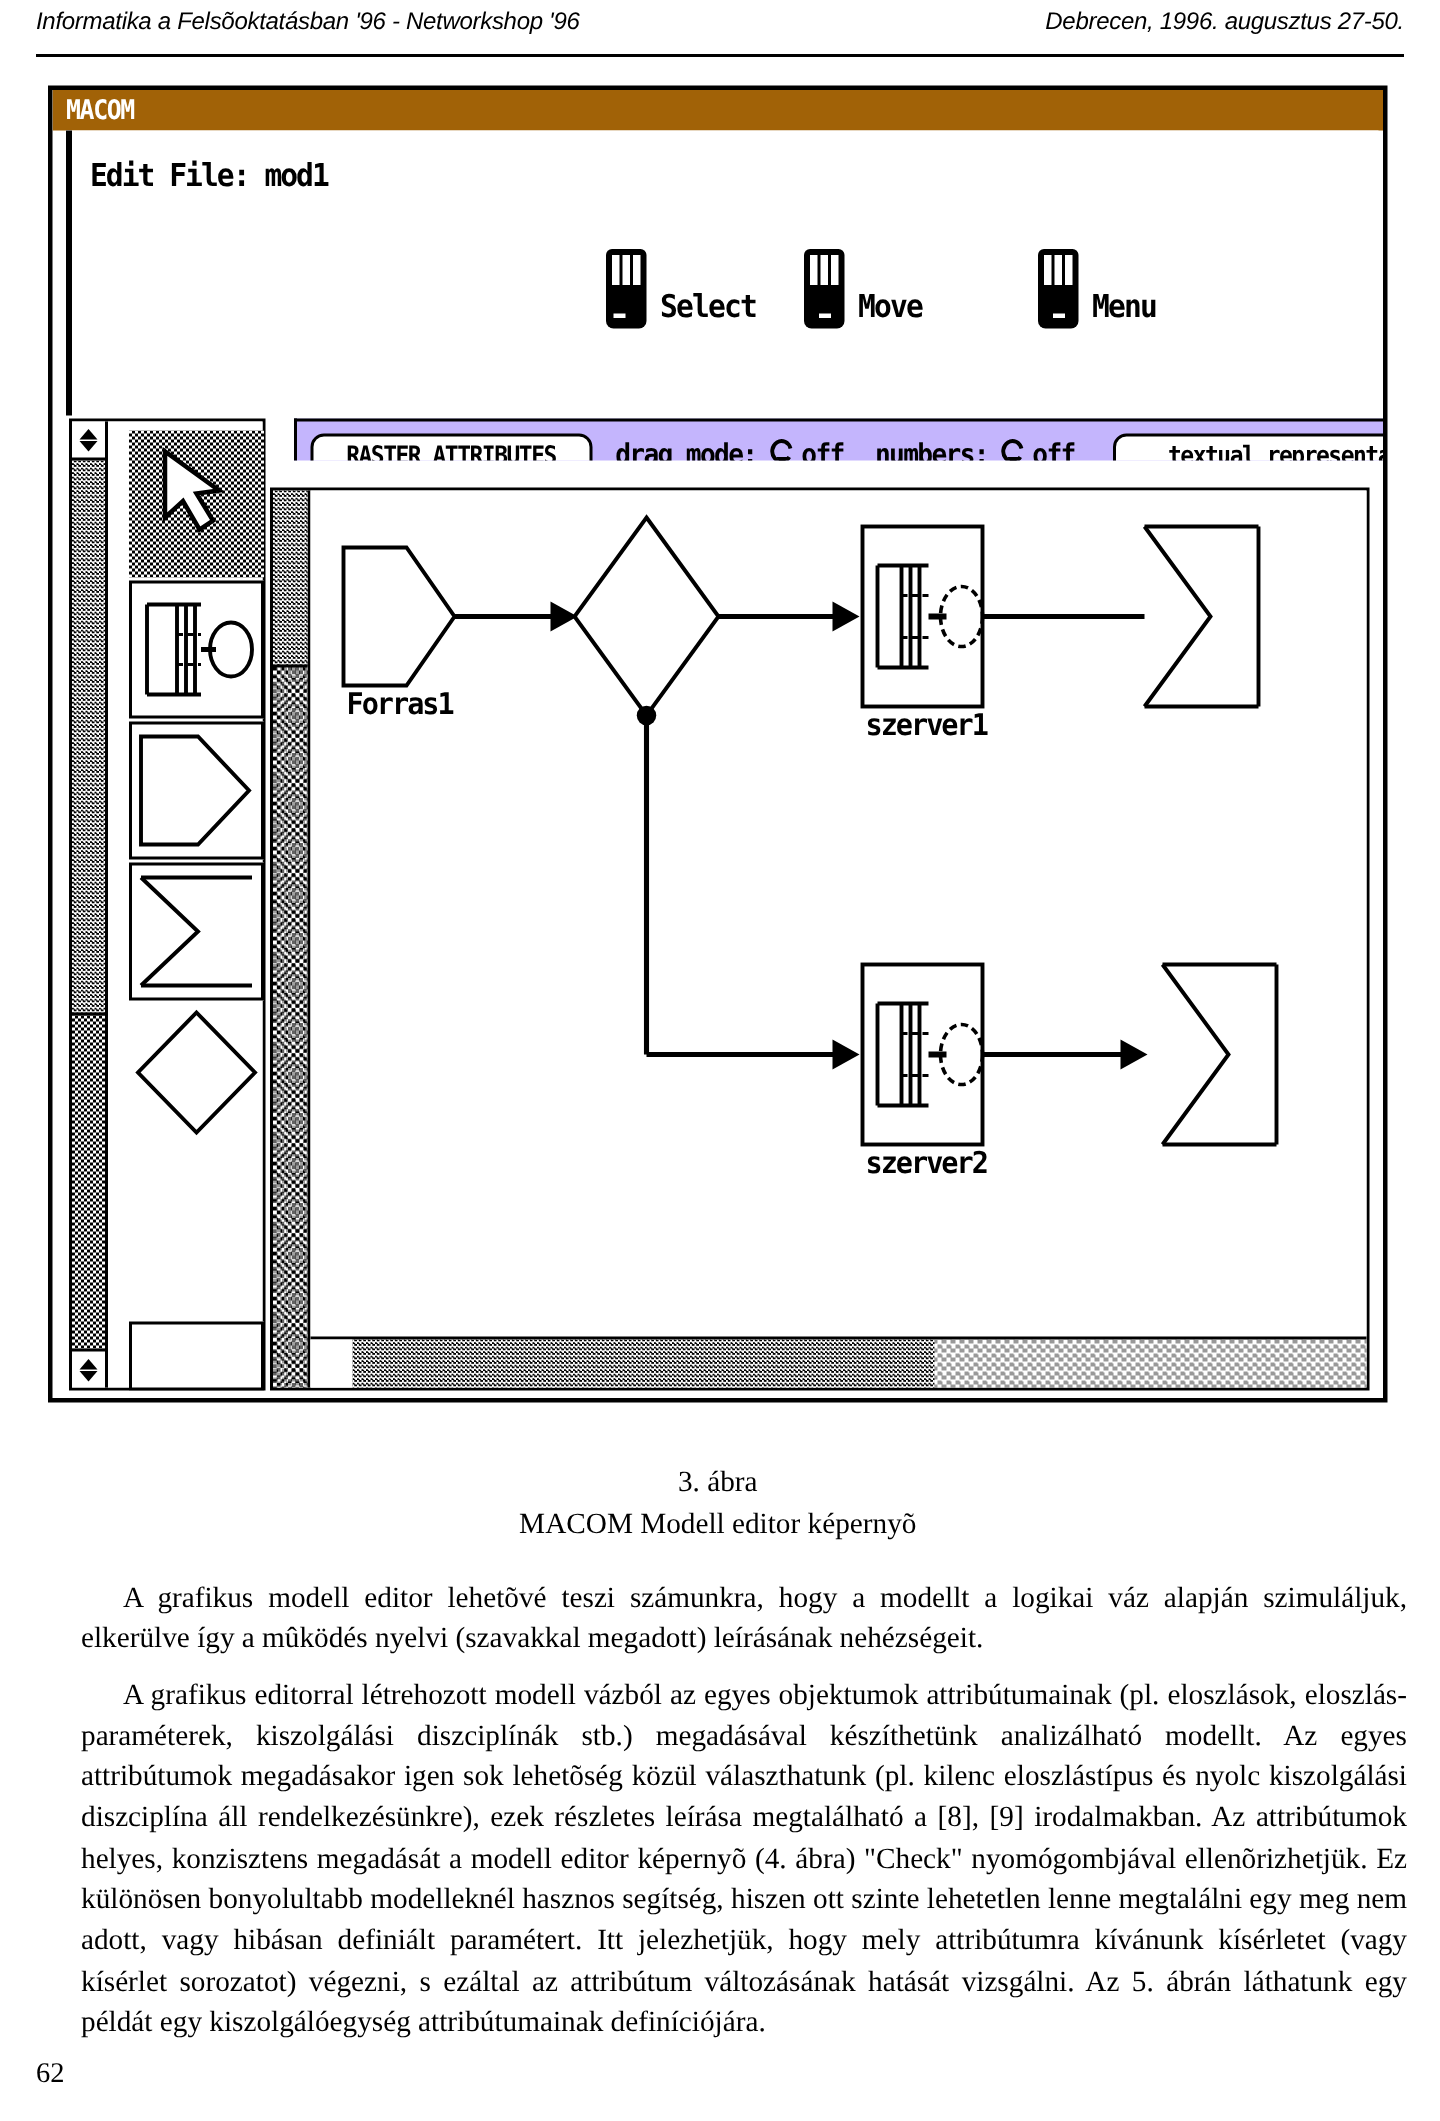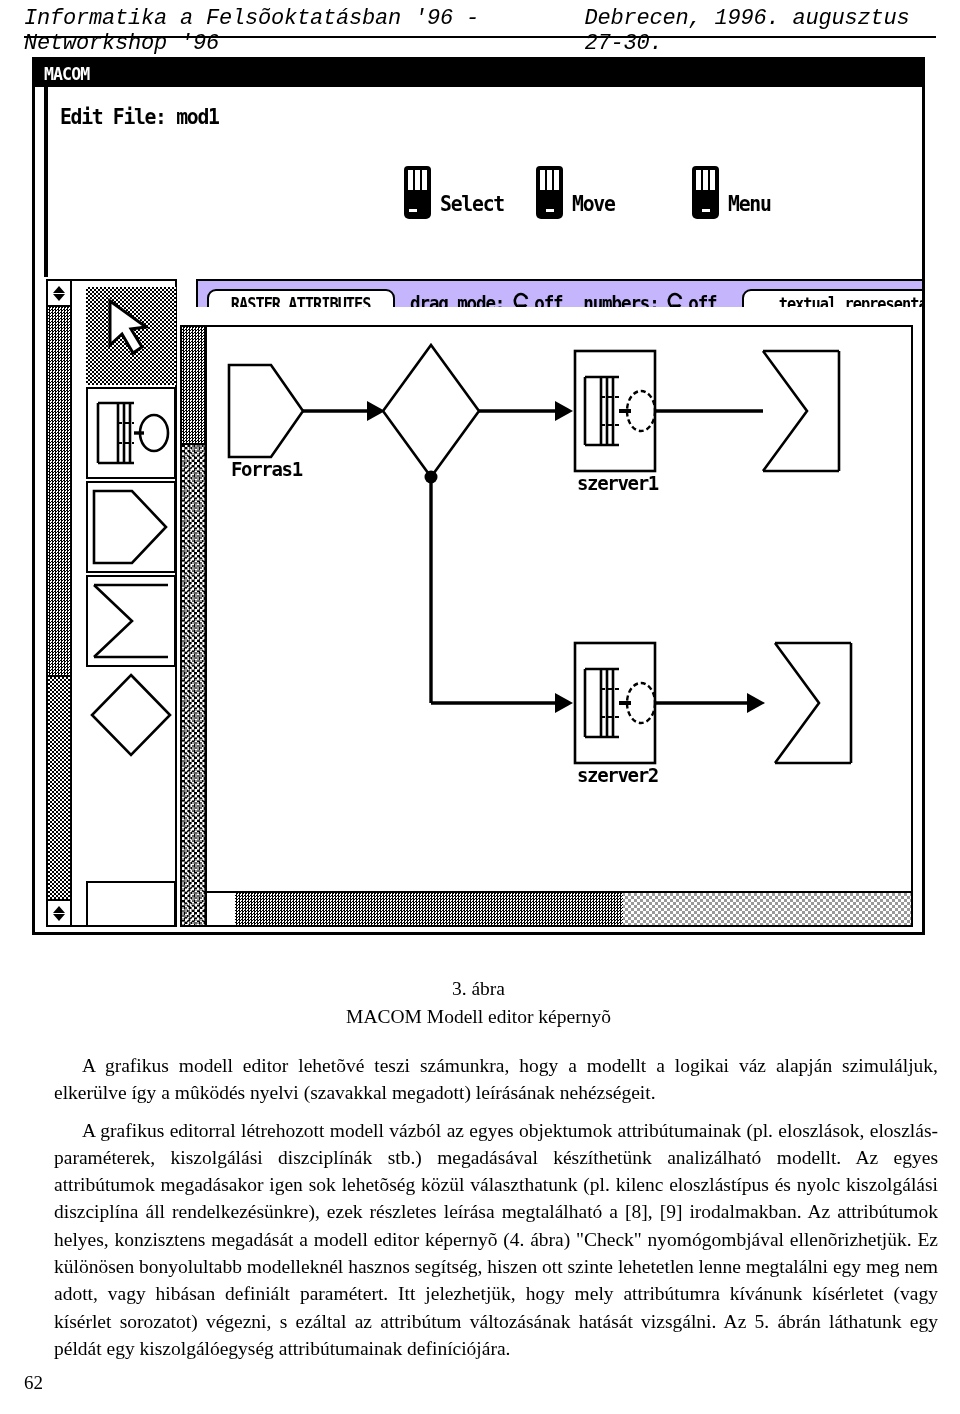--- a/index.html
+++ b/index.html
@@ -19,23 +19,23 @@
   
   .running-head {
     position: absolute;
     left: 24px;
     top: 6px;
     width: 912px;
     height: 30px;
     display: flex;
     justify-content: space-between;
     align-items: baseline;
-    font-family: Liberation Mono, monospace;
+    font-family: Liberation Sans, sans-serif;
     font-style: italic;
-    font-size: 22px;
+    font-size: 16px;
     letter-spacing: -0.2px;
   }
   .head-rule {
     position: absolute;
     left: 24px;
     top: 36px;
     width: 912px;
     height: 0;
     border-top: 2.2px solid #000;
   }
@@ -53,21 +53,21 @@
     font-family: "DejaVu Sans Mono", monospace;
     overflow: hidden;
   }
 
   
   .titlebar {
     position: absolute;
     left: 0; top: 0;
     width: 100%;
     height: 27px;
-    background: #000000;
+    background: #a16207;
     color: #fff;
     display: flex;
     align-items: center;
     box-sizing: border-box;
     padding-left: 9px;
   }
   .titlebar-text {
     font-family: "DejaVu Sans Mono", monospace;
     font-size: 18px;
     font-weight: bold;
@@ -486,21 +486,21 @@
     top: 1372px;
     font-family: "Liberation Serif", serif;
     font-size: 19px;
   }
 </style>
 </head>
 <body>
 
 <div class="running-head">
   <div>Informatika a Felsõoktatásban '96 - Networkshop '96</div>
-  <div>Debrecen, 1996. augusztus 27-30.</div>
+  <div>Debrecen, 1996. augusztus 27-50.</div>
 </div>
 <div class="head-rule"></div>
 
 <div class="screenshot">
 
   <div class="titlebar">
     <div class="titlebar-text">MACOM</div>
   </div>
 
   <div class="upper-panel">

